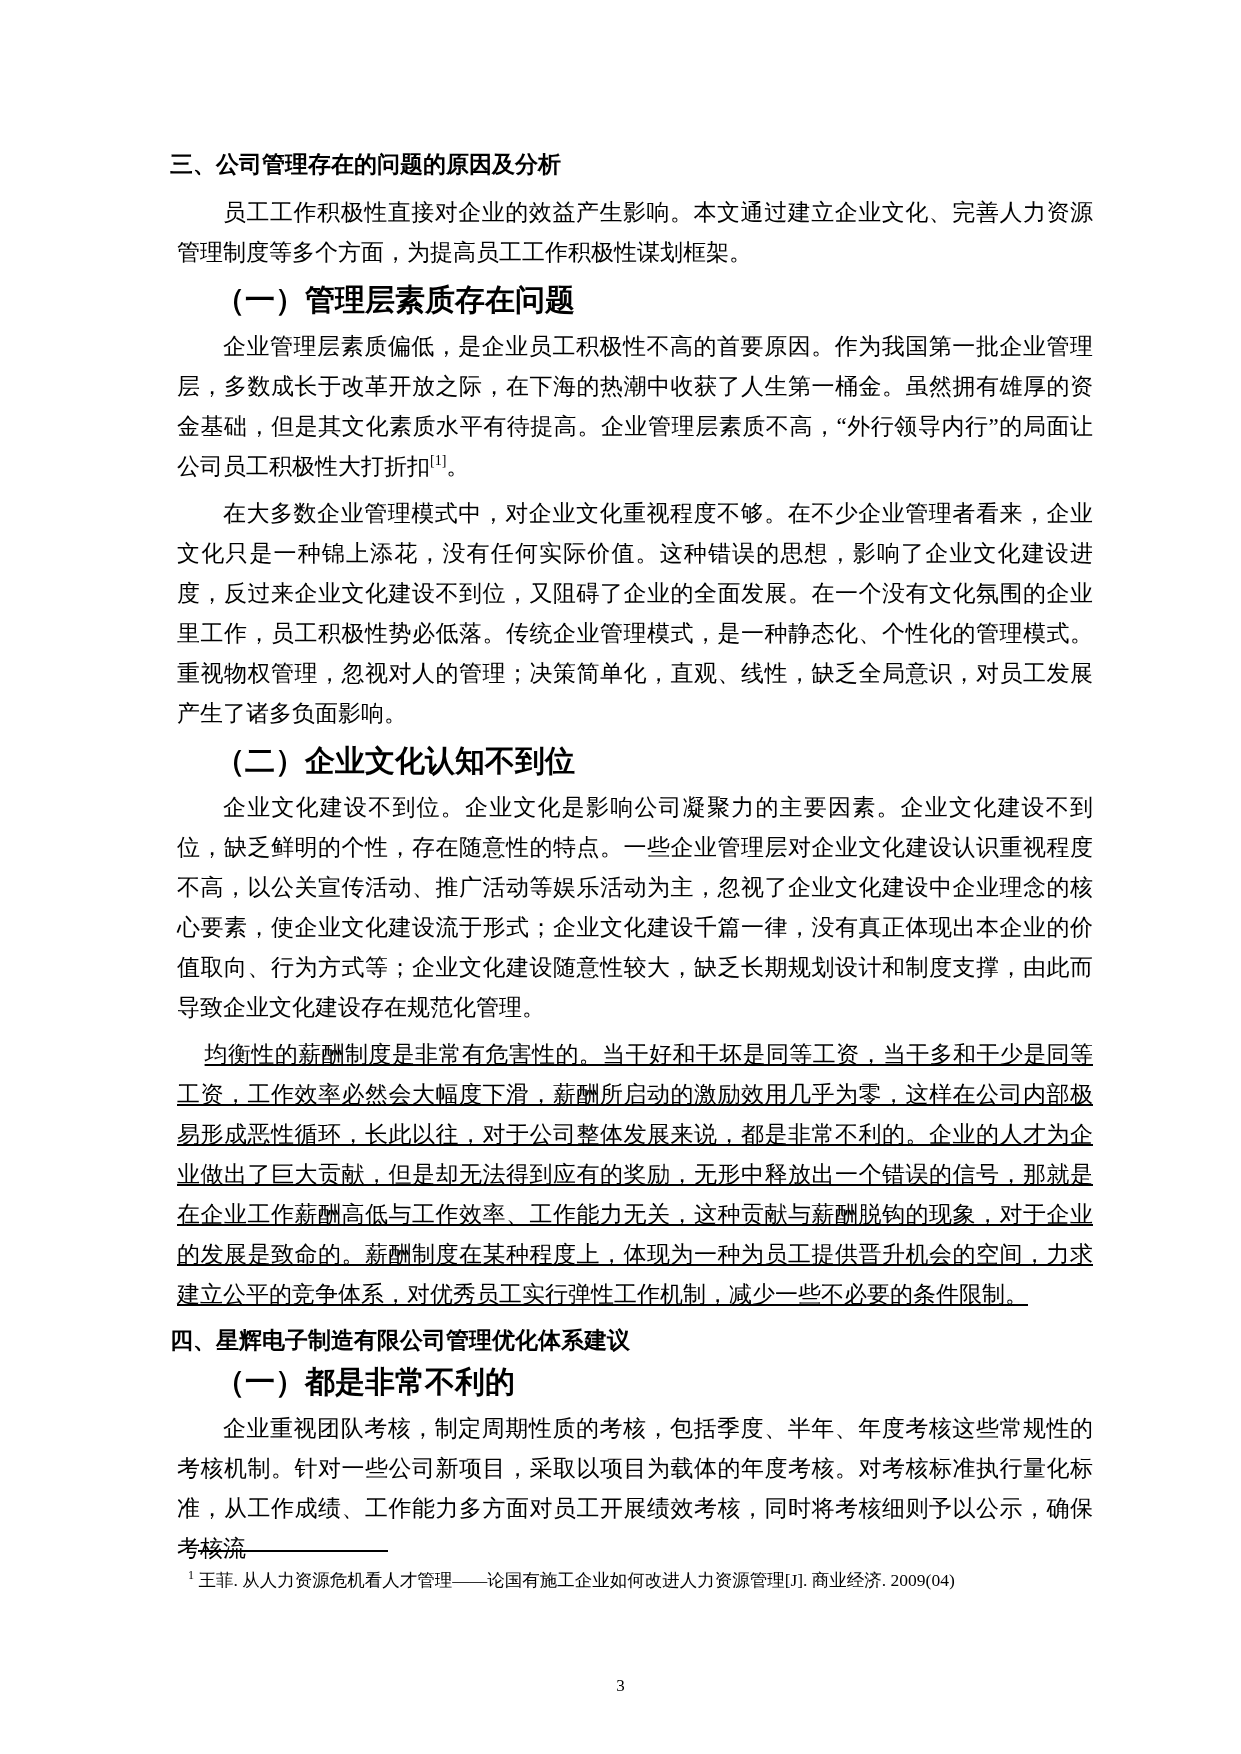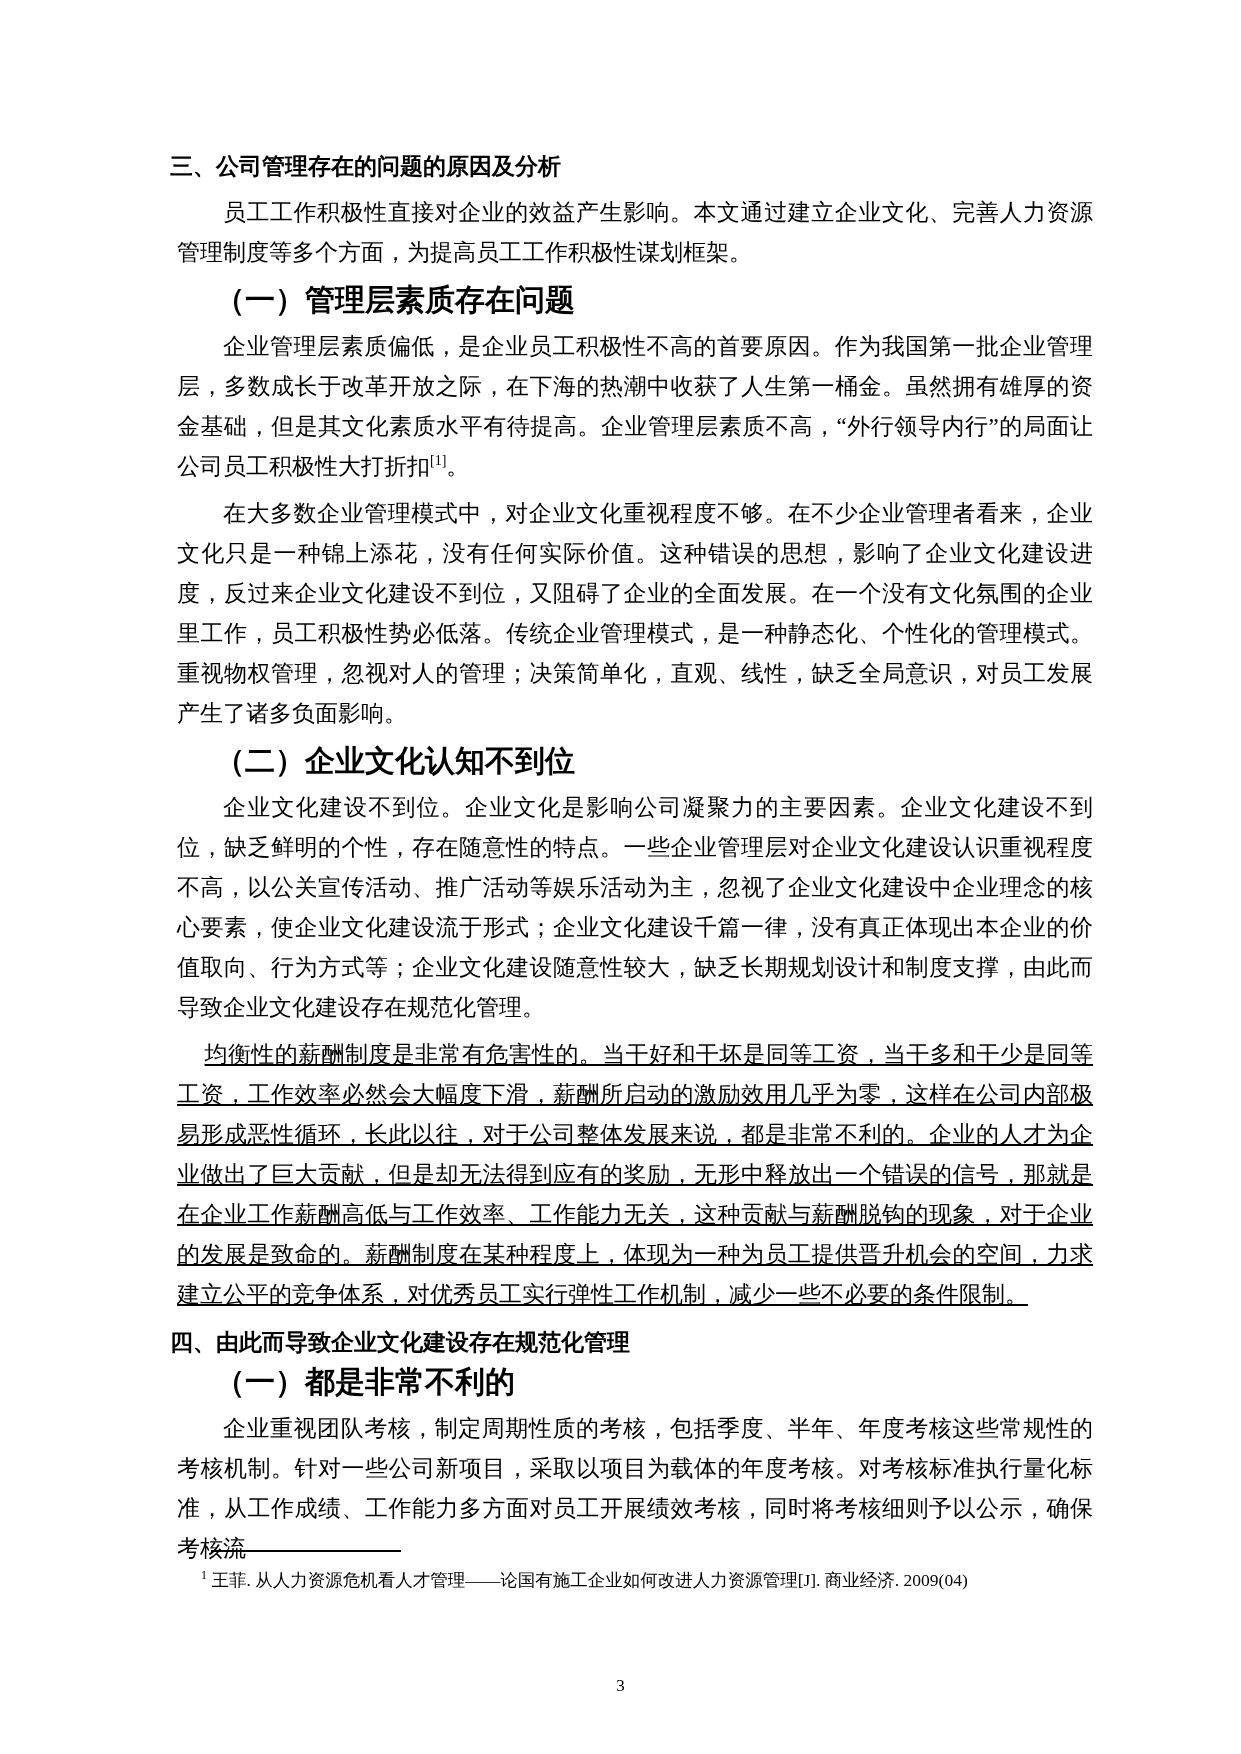--- a/index.html
+++ b/index.html
@@ -20,21 +20,21 @@
     position: absolute;
     left: 170px;
     top: 146px;
     width: 930px;
     font-size: 23px;
     line-height: 40px;
     text-align: justify;
     letter-spacing: 0px;
   }
   .h1 {
-    font-family: Liberation Sans, sans-serif;
+    font-family: Liberation Mono, monospace;
     font-weight: bold;
     font-size: 23px;
     line-height: 40px;
     margin: 0;
     text-align: left;
   }
   .h2 {
     font-family: "Liberation Sans", "DejaVu Sans", sans-serif;
     font-weight: bold;
     font-size: 30px;
@@ -51,21 +51,21 @@
     text-indent: 1.2em;
     text-decoration: underline;
   }
   sup.ref {
     font-size: 14px;
     line-height: 0;
     vertical-align: super;
   }
   .footnote-area {
     position: absolute;
-    left: 183px;
+    left: 170px;
     top: 1550px;
     width: 930px;
   }
   .footnote-rule {
     width: 190px;
     height: 2px;
     background: #000000;
     margin-left: 28px;
   }
   .footnote {
@@ -105,21 +105,21 @@
 
     <p class="para">在大多数企业管理模式中，对企业文化重视程度不够。在不少企业管理者看来，企业文化只是一种锦上添花，没有任何实际价值。这种错误的思想，影响了企业文化建设进度，反过来企业文化建设不到位，又阻碍了企业的全面发展。在一个没有文化氛围的企业里工作，员工积极性势必低落。传统企业管理模式，是一种静态化、个性化的管理模式。重视物权管理，忽视对人的管理；决策简单化，直观、线性，缺乏全局意识，对员工发展产生了诸多负面影响。</p>
 
     <h3 class="h2">（二）企业文化认知不到位</h3>
 
     <p class="para">企业文化建设不到位。企业文化是影响公司凝聚力的主要因素。企业文化建设不到位，缺乏鲜明的个性，存在随意性的特点。一些企业管理层对企业文化建设认识重视程度不高，以公关宣传活动、推广活动等娱乐活动为主，忽视了企业文化建设中企业理念的核心要素，使企业文化建设流于形式；企业文化建设千篇一律，没有真正体现出本企业的价值取向、行为方式等；企业文化建设随意性较大，缺乏长期规划设计和制度支撑，由此而导致企业文化建设存在规范化管理。</p>
 
 
     <p class="para small-indent">均衡性的薪酬制度是非常有危害性的。当干好和干坏是同等工资，当干多和干少是同等工资，工作效率必然会大幅度下滑，薪酬所启动的激励效用几乎为零，这样在公司内部极易形成恶性循环，长此以往，对于公司整体发展来说，都是非常不利的。企业的人才为企业做出了巨大贡献，但是却无法得到应有的奖励，无形中释放出一个错误的信号，那就是在企业工作薪酬高低与工作效率、工作能力无关，这种贡献与薪酬脱钩的现象，对于企业的发展是致命的。薪酬制度在某种程度上，体现为一种为员工提供晋升机会的空间，力求建立公平的竞争体系，对优秀员工实行弹性工作机制，减少一些不必要的条件限制。</p>
 
-    <h2 class="h1">四、由此而导致企业文化建设存在规范化管理</h2>
+    <h2 class="h1">四、星辉电子制造有限公司管理优化体系建议</h2>
 
     <h3 class="h2">（一）都是非常不利的</h3>
 
     <p class="para">企业重视团队考核，制定周期性质的考核，包括季度、半年、年度考核这些常规性的考核机制。针对一些公司新项目，采取以项目为载体的年度考核。对考核标准执行量化标准，从工作成绩、工作能力多方面对员工开展绩效考核，同时将考核细则予以公示，确保考核流</p>
 
   </div>
 
   <div class="footnote-area">
     <div class="footnote-rule"></div>
     <p class="footnote"><sup>1</sup> <span>王菲. 从人力资源危机看人才管理——论国有施工企业如何改进人力资源管理[J]. 商业经济. 2009(04)</span></p>

